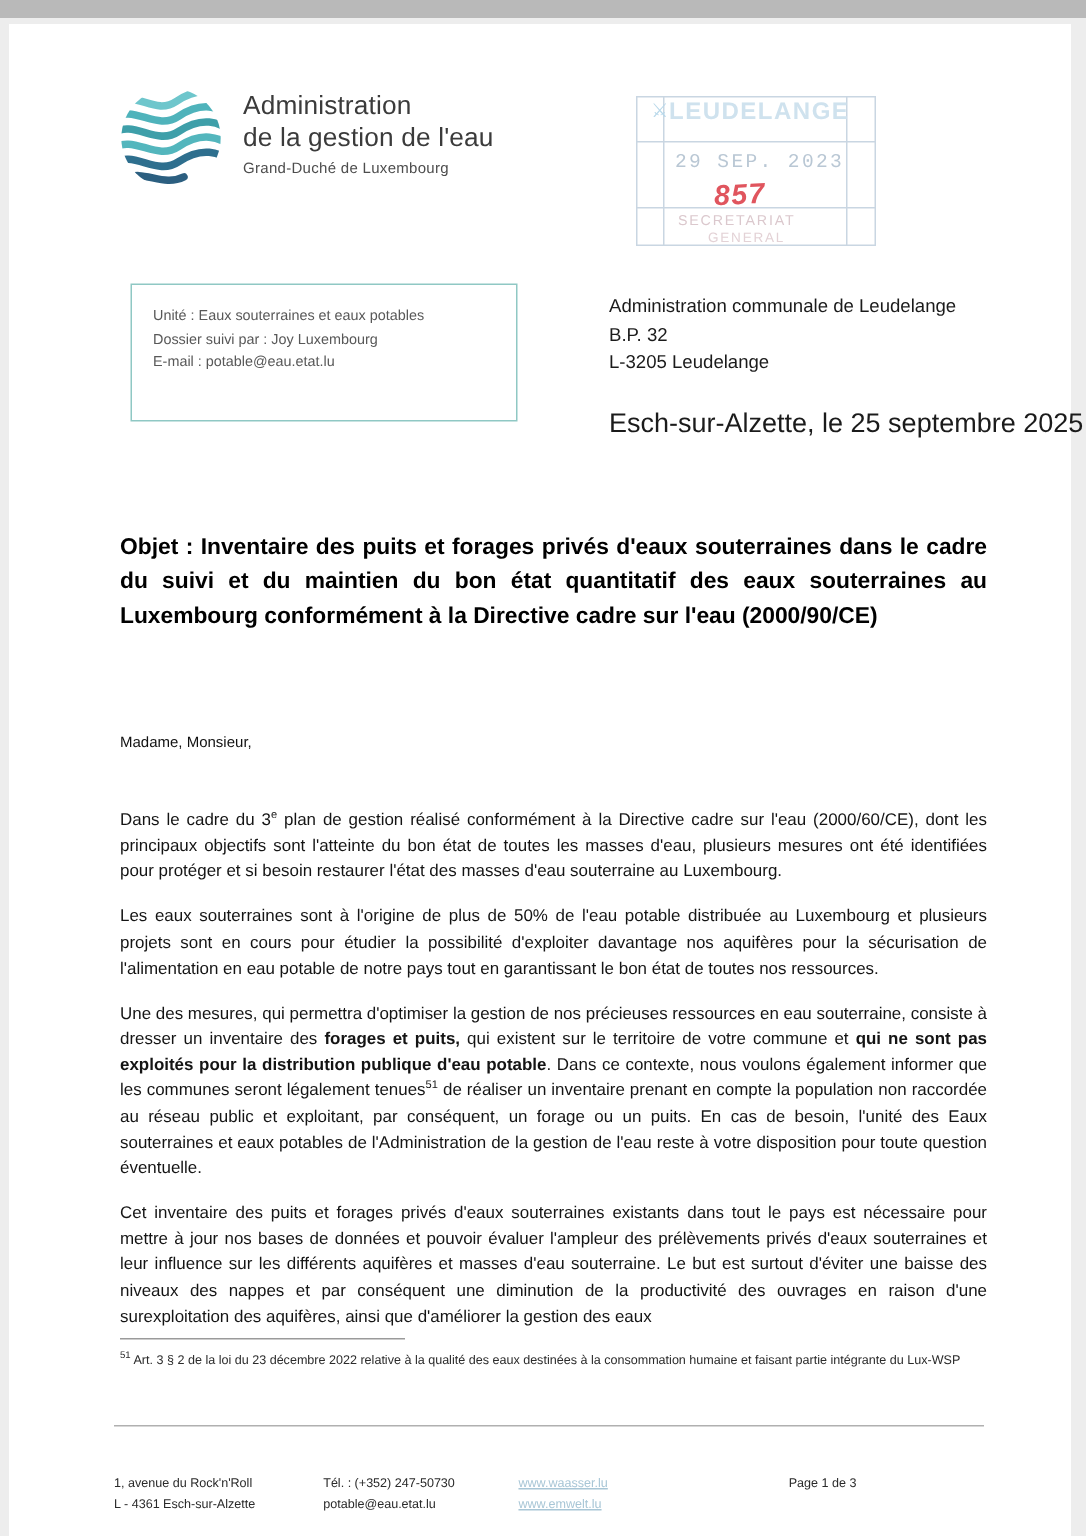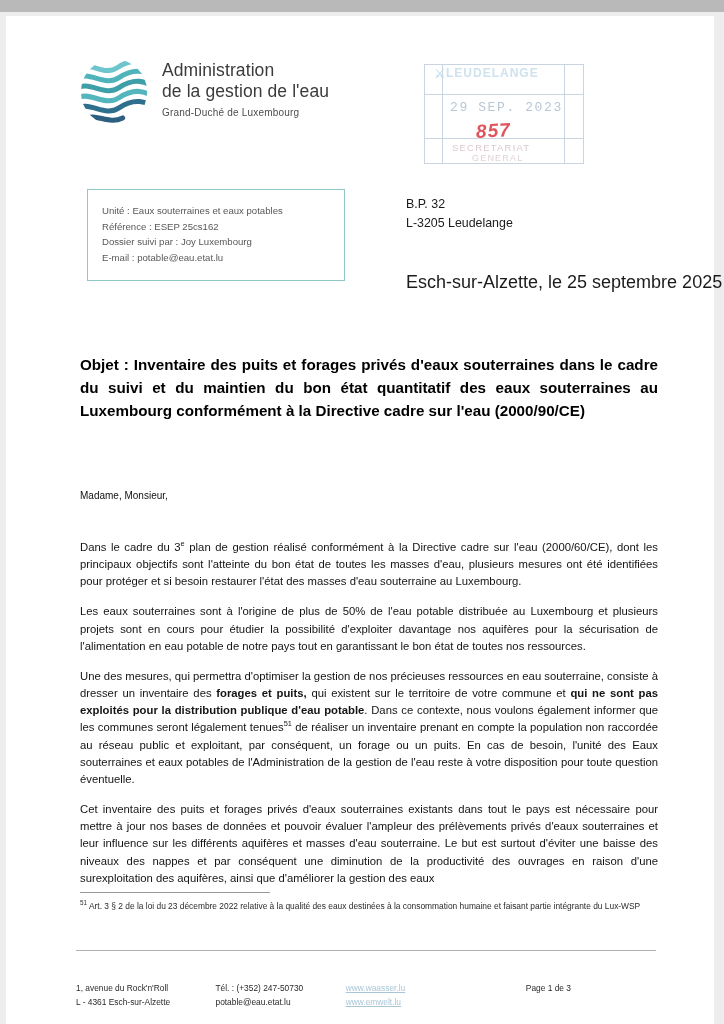--- a/index.html
+++ b/index.html
@@ -77,21 +77,21 @@
   .stamp-line {
     position: absolute;
     background: #c9d6e2;
   }
   .stamp-h { height: 1px; left: 0; width: 160px; }
   .stamp-v { width: 1px; top: 0; height: 100px; }
   .stamp-commune {
     position: absolute;
     left: 22px;
     top: 2px;
-    font-size: 12px;
+    font-size: 16px;
     font-weight: bold;
     letter-spacing: 1px;
     color: #cfe2ee;
   }
   .stamp-crest {
     position: absolute;
     left: 10px;
     top: 2px;
     font-size: 13px;
     color: #b8d8ea;
@@ -316,26 +316,26 @@
     <div class="stamp-crest">⚔</div>
     <div class="stamp-commune">LEUDELANGE</div>
     <div class="stamp-date">29 SEP. 2023</div>
     <div class="stamp-number">857</div>
     <div class="stamp-secretariat">SECRETARIAT</div>
     <div class="stamp-service">GENERAL</div>
   </div>
 
   <div class="ref-box">
     <div class="ref-line">Unité : Eaux souterraines et eaux potables</div>
-    <div class="ref-line">Référence : ESEP 25cs162</div>
     <div class="ref-line">Dossier suivi par : Joy Luxembourg</div>
     <div class="ref-line">E-mail : potable@eau.etat.lu</div>
   </div>
 
   <div class="address">
+    <div class="address-line">Administration communale de Leudelange</div>
     <div class="address-line">B.P. 32</div>
     <div class="address-line">L-3205 Leudelange</div>
   </div>
 
   <div class="dateline">Esch-sur-Alzette, le 25 septembre 2025</div>
 
   <div class="subject">Objet : Inventaire des puits et forages privés d'eaux souterraines dans le cadre du suivi et du maintien du bon état quantitatif des eaux souterraines au Luxembourg conformément à la Directive cadre sur l'eau (2000/90/CE)</div>
 
   <div class="salutation">Madame, Monsieur,</div>
 

